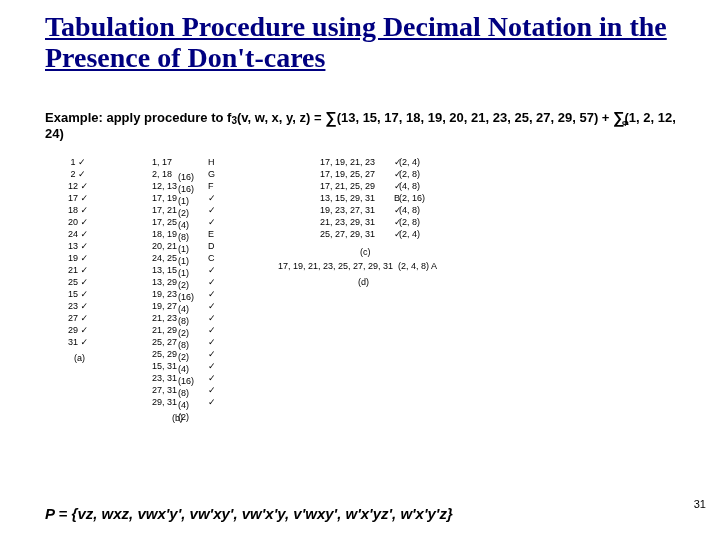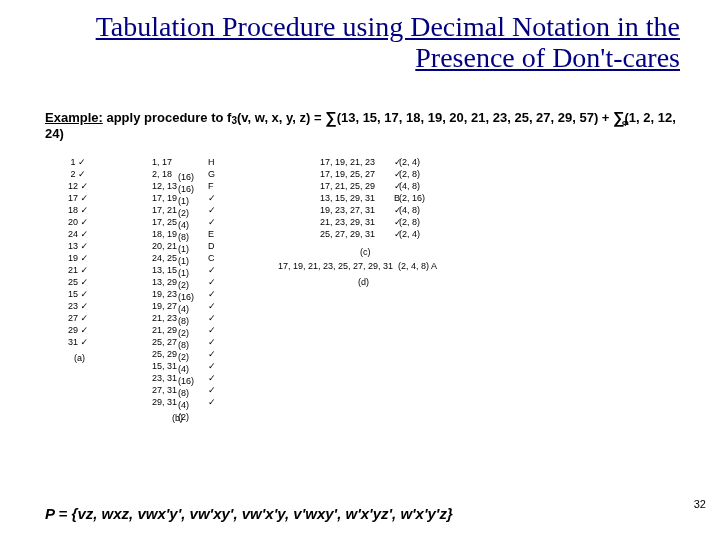--- a/index.html
+++ b/index.html
@@ -17,37 +17,36 @@
     height: 540px;
     box-sizing: border-box;
   }
   .title {
     position: absolute;
     left: 45px;
     top: 12px;
     right: 40px;
     font-family: "Times New Roman", Times, serif;
     font-size: 28px;
-    font-weight: normal;
+    font-weight: bold;
     color: #000080;
     line-height: 1.1;
     text-decoration: underline;
     text-decoration-color: #000080;
-    text-align: right;
   }
   .example {
     position: absolute;
     left: 45px;
     top: 110px;
     right: 30px;
     font-size: 13px;
     font-weight: bold;
     color: #000;
   }
-  .example .lead { text-decoration: underline; }
+  .example .lead { }
   .example sub { font-size: 10px; vertical-align: baseline; position: relative; bottom: -2px; }
   .sigma {
     display: inline-block;
     font-size: 16px;
     line-height: 14px;
     vertical-align: middle;
     position: relative;
     top: -1px;
   }
   .sigmaD {
@@ -214,14 +213,14 @@
 ✓
 </div>
     <div class="col colD" id="colDrow" style="top: 104px;">17, 19, 21, 23, 25, 27, 29, 31  (2, 4, 8) A<div class="caption" style="position: absolute; top: 16px; left: 80px;">(d)</div></div>
     <div class="col" id="captions"></div>
   </div>
 
   <div class="footer">
     <span class="P">P = {vz, wxz, vwx'y', vw'xy', vw'x'y, v'wxy', w'x'yz', w'x'y'z}</span>
   </div>
 
-  <div class="pagenum">32</div>
+  <div class="pagenum">31</div>
 </div>
 
 </body></html>

